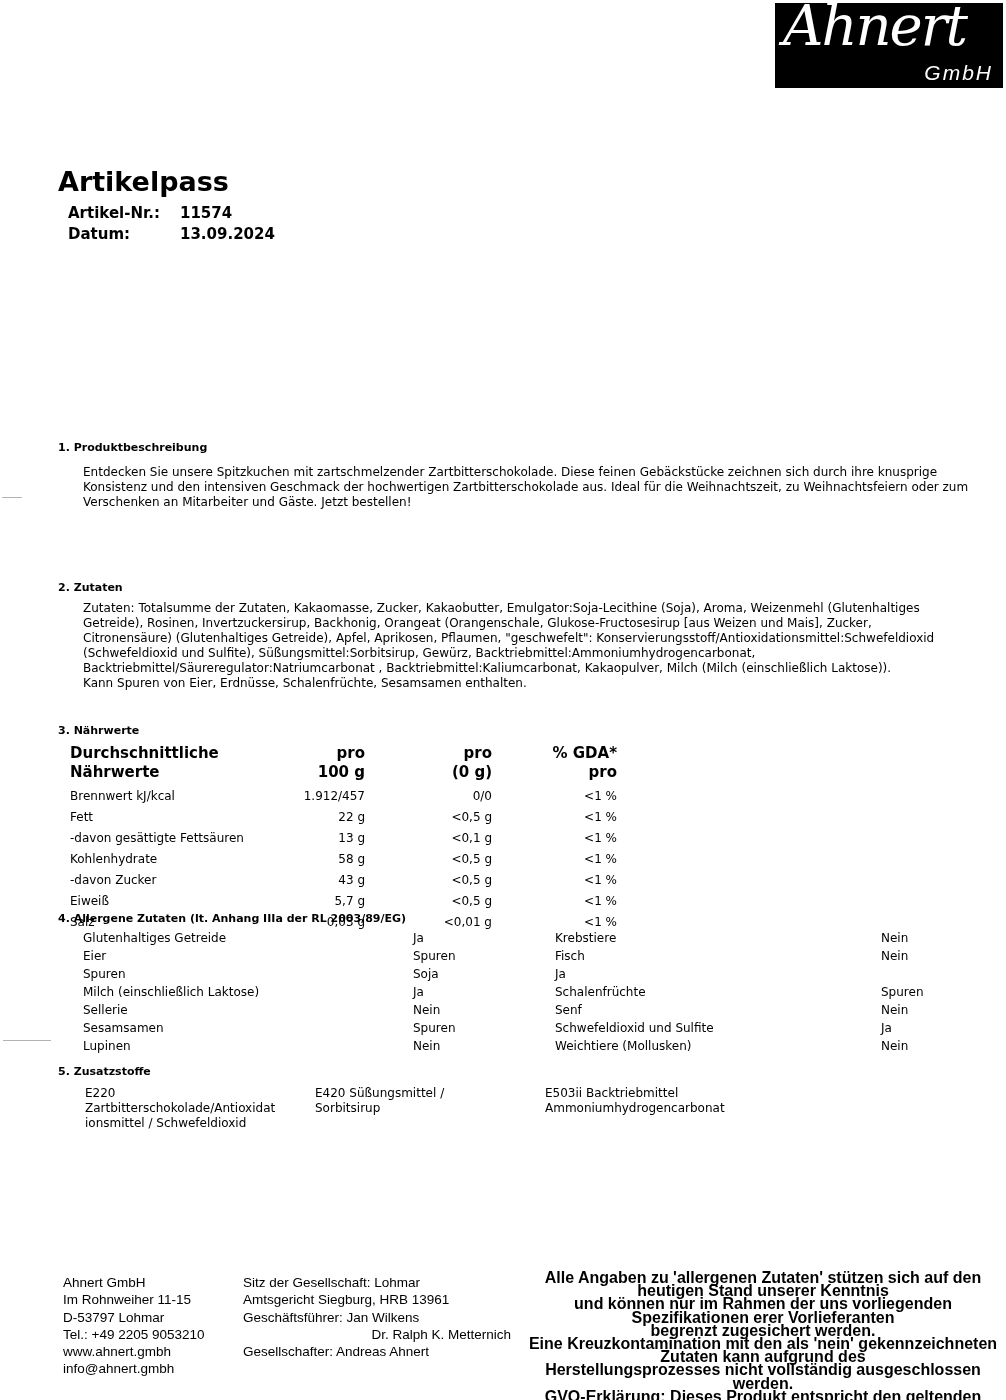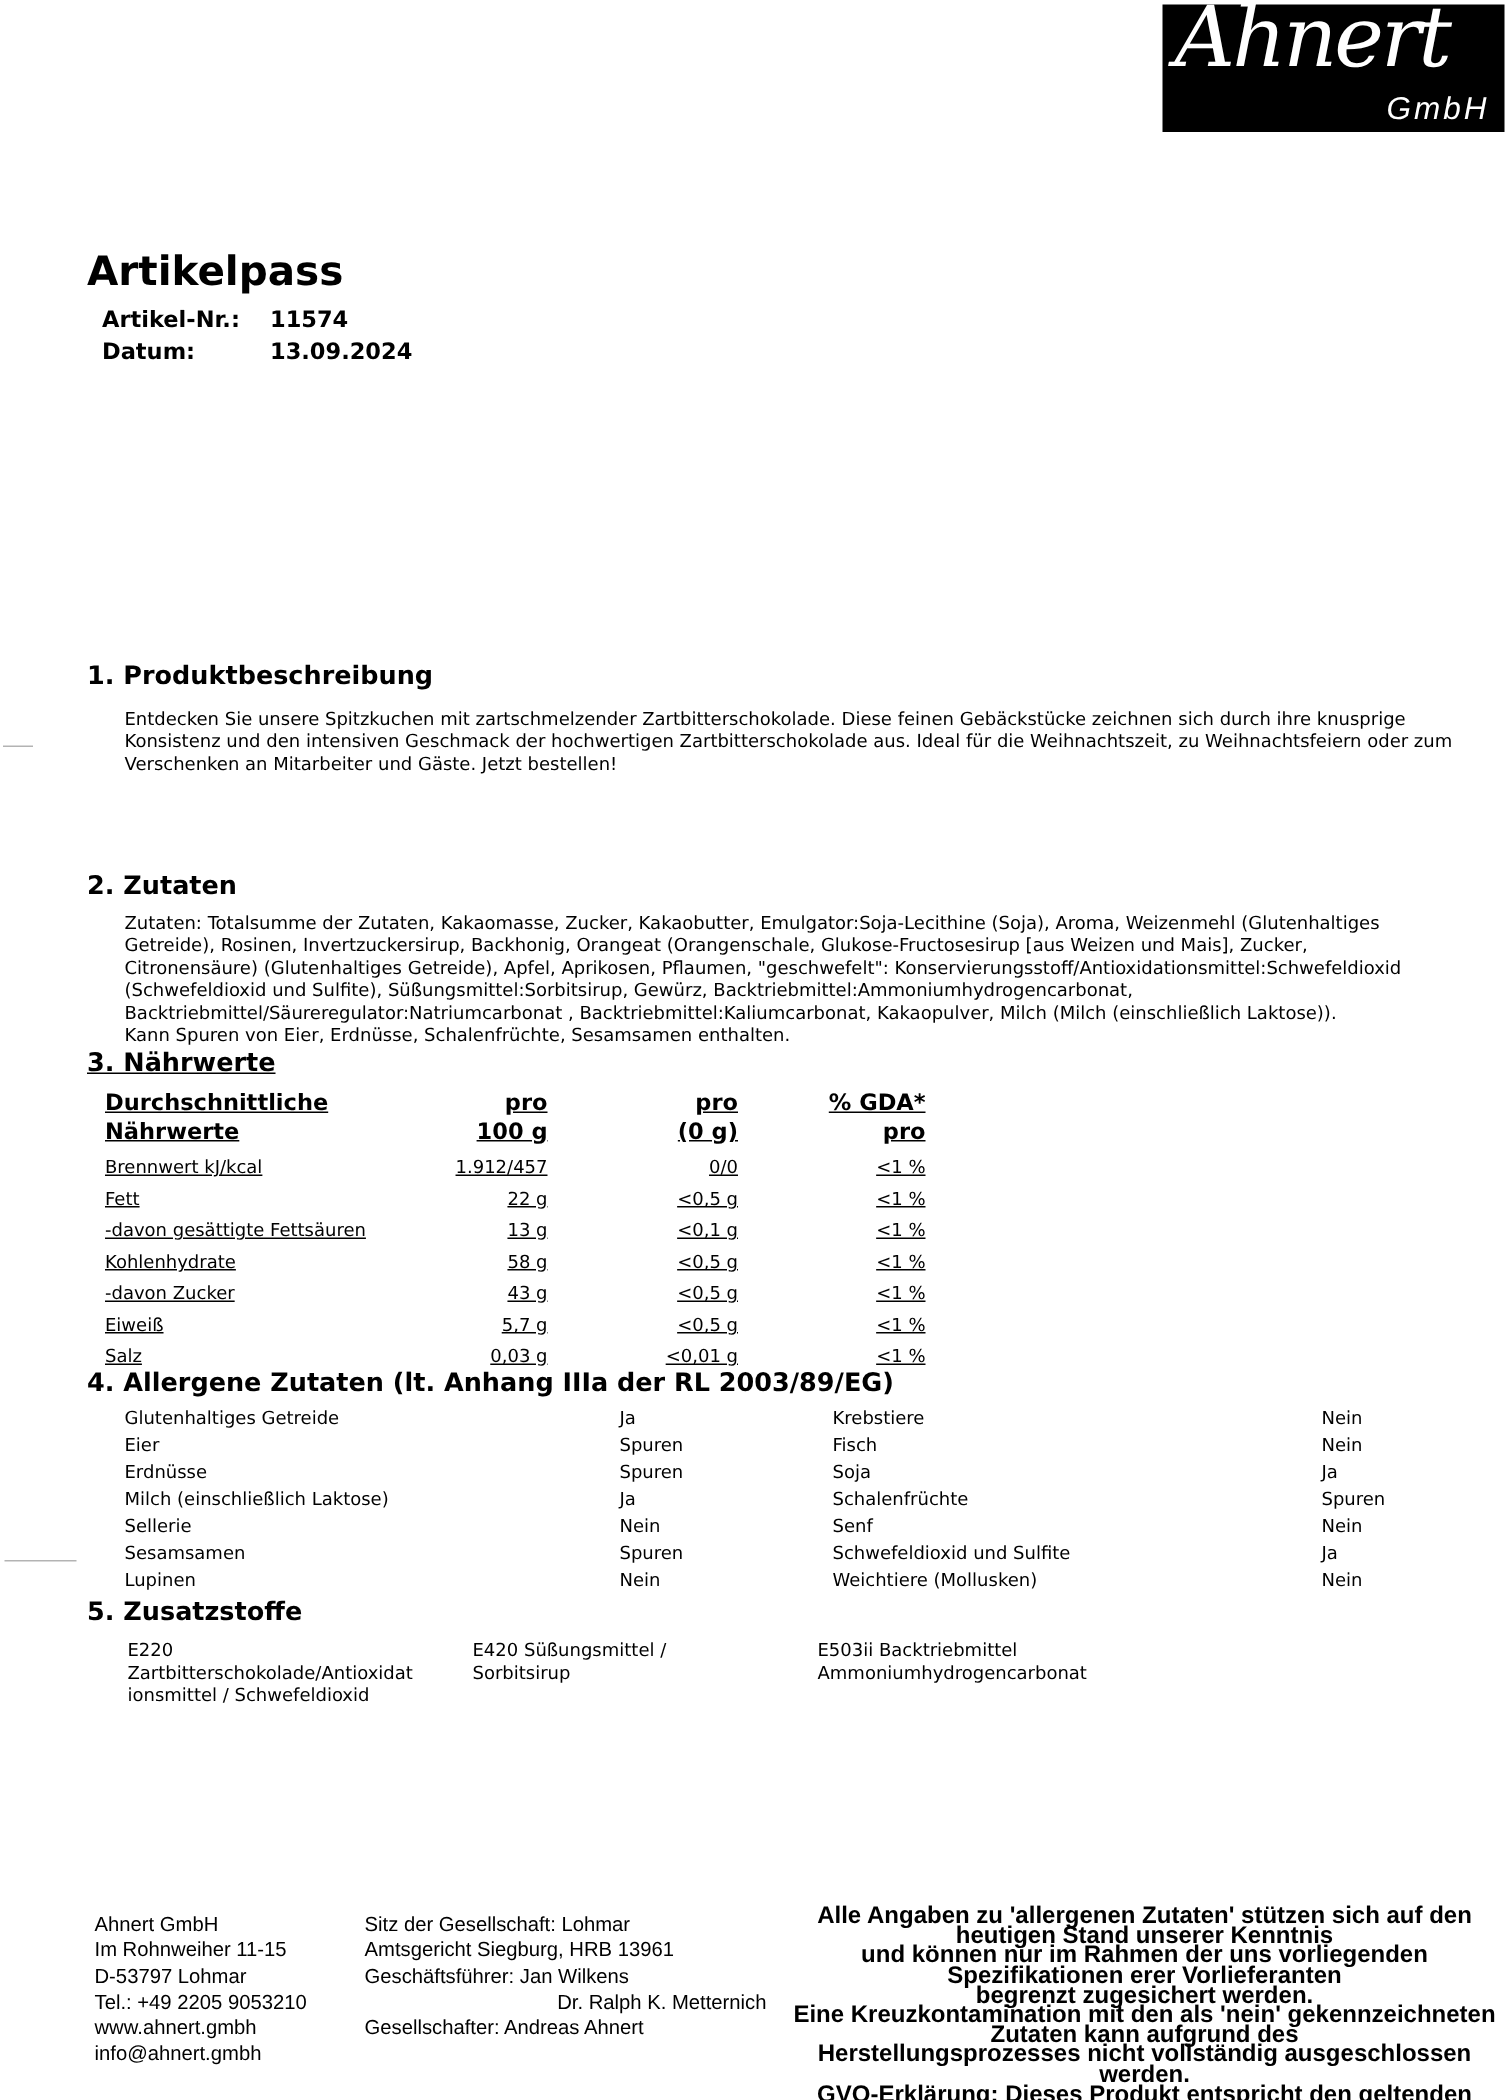--- a/index.html
+++ b/index.html
@@ -53,30 +53,30 @@
   .meta-row { display: flex; font-size: 15px; font-weight: bold; line-height: 21px; margin-left: 10px; }
   .meta-row .label { width: 112px; }
   .product-title {
     position: absolute;
     left: 58px; top: 271px;
     font-size: 24px; font-weight: bold;
     line-height: 31px;
     white-space: pre-line;
   }
   
-  .section-heading { font-size: 17px; font-weight: bold; }
+  .section-heading { font-size: 11px; font-weight: bold; }
   .sec { position: absolute; left: 58px; }
   .sec .content { margin-left: 25px; }
   .body-text { font-size: 12px; line-height: 15px; }
   .sec-beschreibung { top: 441px; width: 930px; }
   .sec-beschreibung .content { margin-top: 11px; width: 905px; }
   .sec-zutaten { top: 581px; width: 930px; }
   .sec-zutaten .content { margin-top: 7px; width: 875px; }
   
-  .sec-naehrwerte { top: 699px; text-decoration: underline; }
+  .sec-naehrwerte { top: 724px; }
   .nutri-table { margin-left: 12px; margin-top: 7px; width: 547px; }
   .nutri-row { display: grid; grid-template-columns: 200px 95px 127px 125px; }
   .nutri-row > div:nth-child(n+2) { text-align: right; }
   .nutri-header { font-size: 15px; font-weight: bold; line-height: 19px; white-space: pre-line; margin-bottom: 4px; }
   .nutri-data { font-size: 12px; height: 21px; align-items: flex-end; padding-bottom: 4px; }
   
   .sec-allergene { top: 912px; width: 948px; }
   .allergen-grid { margin-left: 25px; margin-top: 6px; }
   .allergen-row { display: grid; grid-template-columns: 330px 142px 326px 1fr; font-size: 12px; height: 18px; }
   
@@ -209,21 +209,20 @@
         <div>Krebstiere</div>
         <div>Nein</div>
       </div>
       <div class="allergen-row">
         <div>Eier</div>
         <div>Spuren</div>
         <div>Fisch</div>
         <div>Nein</div>
       </div>
       <div class="allergen-row">
-        <div>Erdnüsse</div>
         <div>Spuren</div>
         <div>Soja</div>
         <div>Ja</div>
       </div>
       <div class="allergen-row">
         <div>Milch (einschließlich Laktose)</div>
         <div>Ja</div>
         <div>Schalenfrüchte</div>
         <div>Spuren</div>
       </div>

